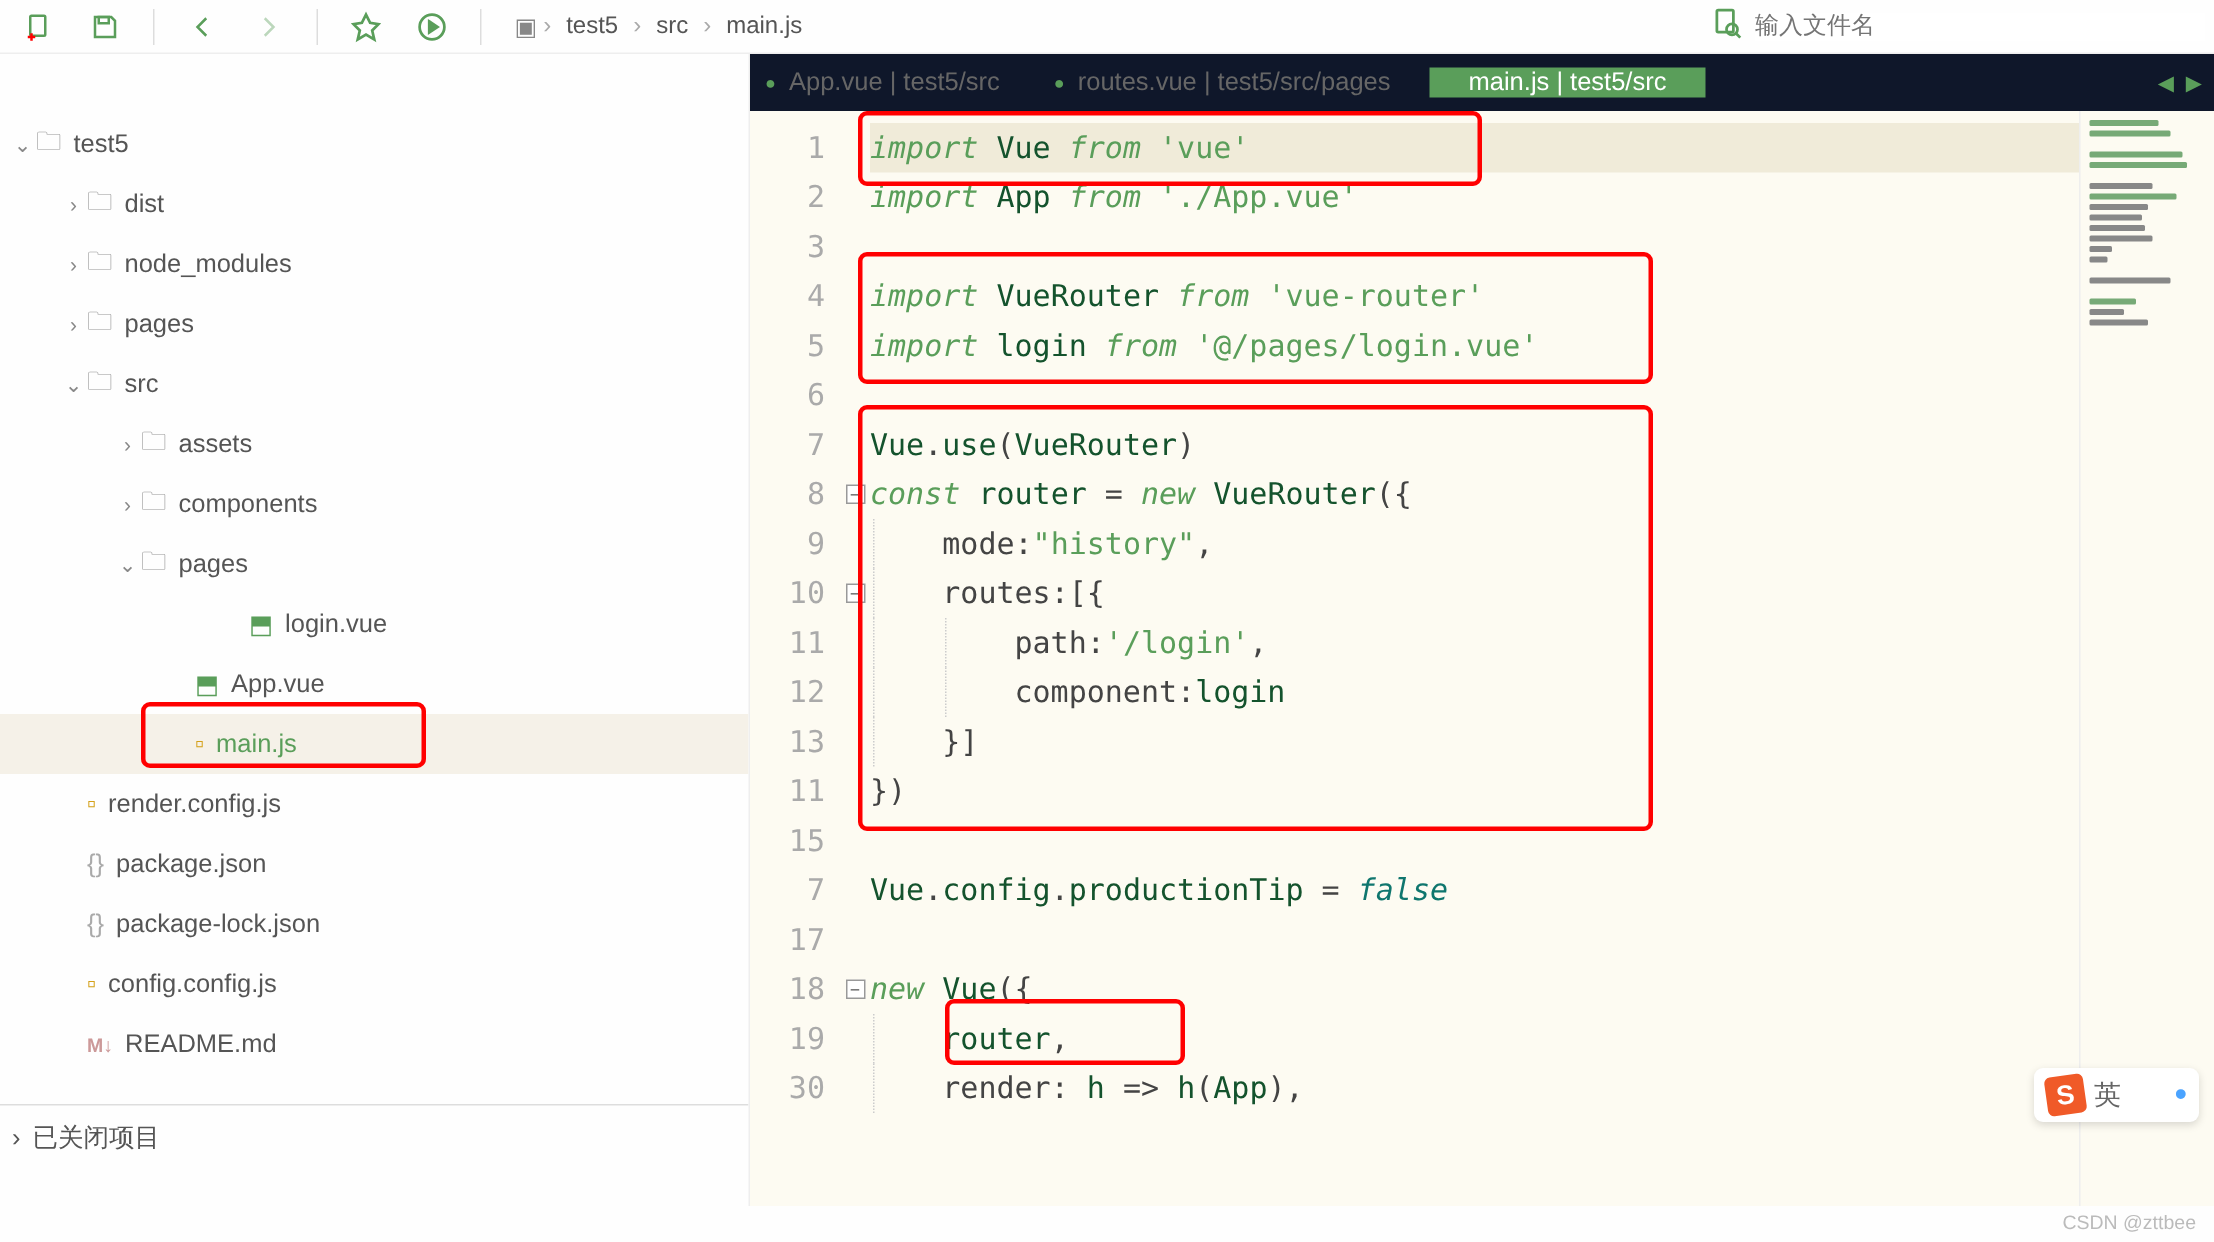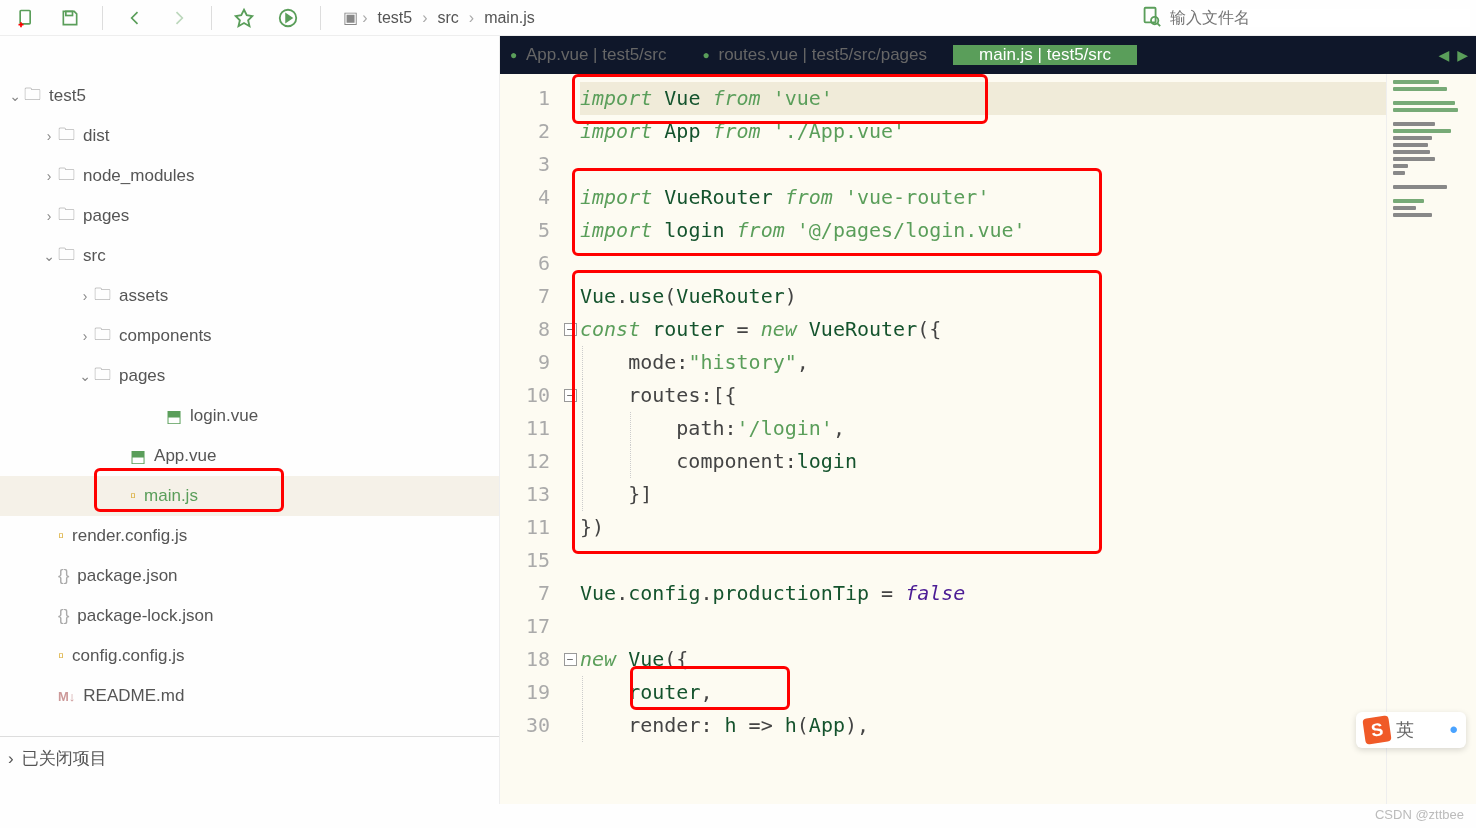--- a/index.html
+++ b/index.html
@@ -53,21 +53,21 @@
 .code { flex: 1; padding-top: 8px; white-space: pre; position: relative; }
 .code-line { height: 33px; line-height: 33px; position: relative; }
 .code-line.hl { background: #f0ebd9; }
 .indent-guide { position: absolute; left: 0; top: 0; bottom: 0; border-left: 1px dotted #ccc; }
 
 .tok-kw { color: #5a9e5a; font-style: italic; }
 .tok-id { color: #14532d; }
 .tok-str { color: #5a9e5a; }
 .tok-punct { color: #444; }
 .tok-prop { color: #444; }
-.tok-literal { color: #4c1d95; font-style: italic; }
+.tok-literal { color: #0f766e; font-style: italic; }
 
 .minimap { width: 90px; background: #fdfbf2; border-left: 1px solid #eee; padding: 6px; }
 .minimap .mm-line { height: 4px; margin-bottom: 3px; border-radius: 1px; }
 
 .red-box { position: absolute; border: 3px solid red; border-radius: 6px; pointer-events: none; z-index: 5; }
 
 
 .footer { position: absolute; bottom: 6px; right: 12px; font-size: 13px; color: #bbb; }
 .ime-badge { position: absolute; right: 10px; bottom: 80px; width: 110px; height: 36px; display: flex; align-items: center; border-radius: 6px; background: #fff; box-shadow: 0 2px 6px rgba(0,0,0,0.15); padding: 0 8px; gap: 6px; font-size: 18px; color: #666; }
 .ime-logo { width: 26px; height: 26px; background: #f05a28; border-radius: 4px; color: #fff; font-weight: bold; display: flex; align-items: center; justify-content: center; transform: rotate(-8deg); }

